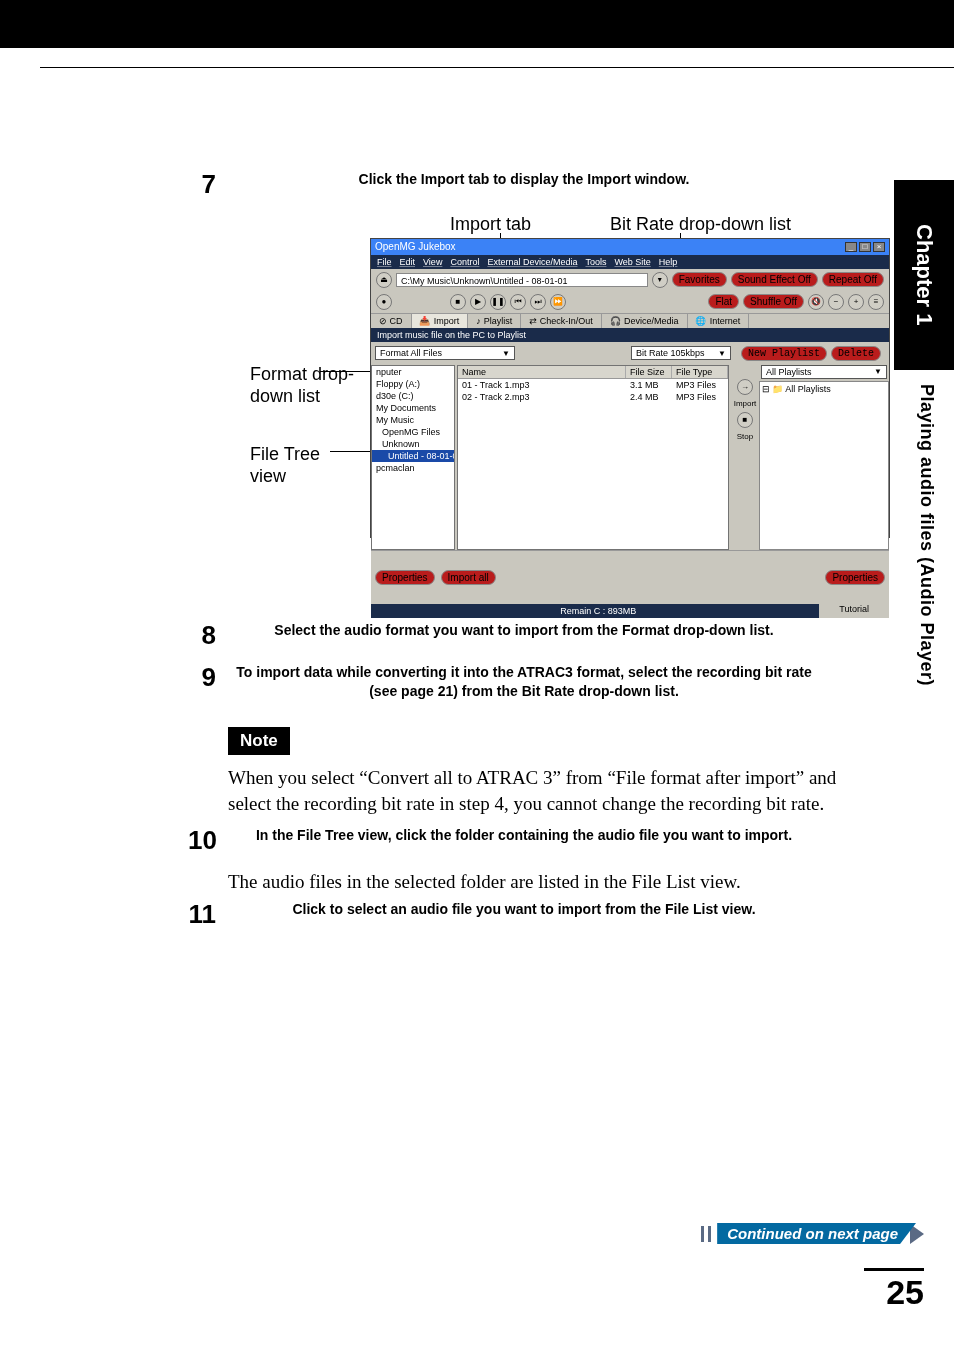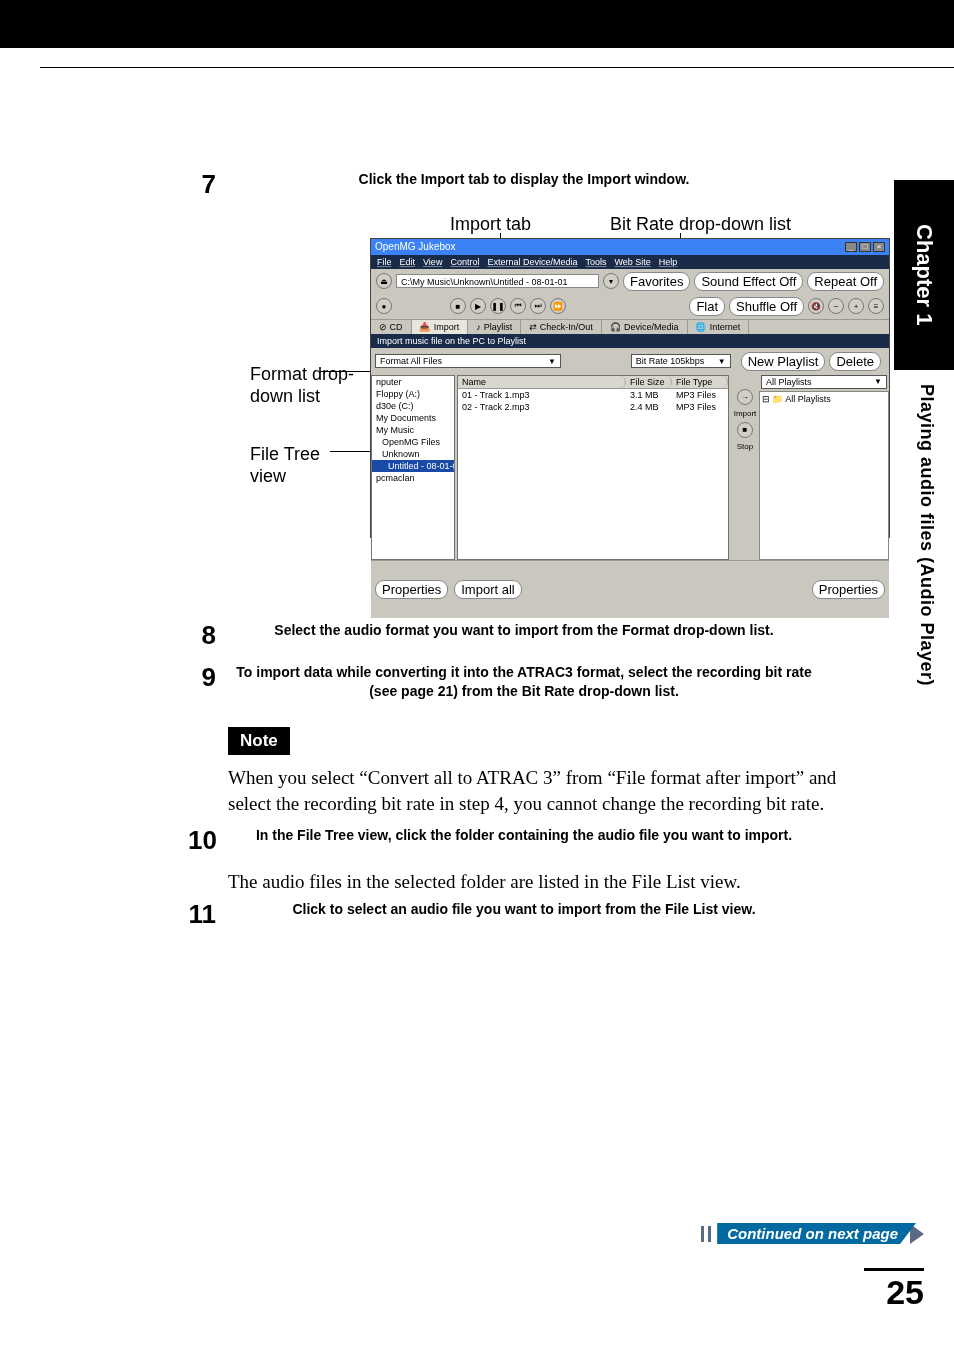--- a/index.html
+++ b/index.html
@@ -153,24 +153,24 @@
   .path-box {
     background: #fff;
     flex: 1;
     font-size: 9px;
     padding: 2px 4px;
     border: 1px solid #888;
     height: 14px;
     line-height: 10px;
   }
   .pill {
-    background: #ffffff;
+    background: #b91c1c;
     border: 1px solid #888;
     border-radius: 9px;
-    font-size: 13px;
+    font-size: 10px;
     padding: 1px 6px;
     white-space: nowrap;
   }
   .ctl-btn {
     width: 16px; height: 16px; border-radius: 50%;
     background: #d0cec5; border: 1px solid #777;
     display: inline-flex; align-items: center; justify-content: center;
     font-size: 8px;
   }
   .tabs-row {
@@ -215,21 +215,21 @@
     justify-content: space-between;
     height: 14px;
   }
   .dropdown .arrow { font-size: 8px; }
   .list-head {
     display: flex;
     background: #d8d6cd;
     border-bottom: 1px solid #999;
     font-size: 9px;
   }
-  .list-head > div { padding: 1px 4px; border-right: 1px solid #aaa; border-radius: 6px; }
+  .list-head > div { padding: 1px 4px; border-right: 1px solid #aaa; }
   .file-row { display: flex; font-size: 9px; }
   .file-row > div { padding: 1px 4px; }
   .tree-item { padding: 1px 4px; white-space: nowrap; }
   .tree-item.sel { background: #1a4aa8; color: #fff; }
   .btn-col { width: 28px; background:#c9c7be; border:none; display:flex; flex-direction:column; gap:4px; align-items:center; padding-top:14px; }
   .round-btn { width:16px; height:16px; border-radius:50%; background:#d0cec5; border:1px solid #777; font-size:8px; display:flex; align-items:center; justify-content:center; }
   .bottom-bar {
     display: flex;
     background: #c9c7be;
     font-size: 9px;
@@ -379,30 +379,30 @@
         <div class="tab">⊘ <span>CD</span></div>
         <div class="tab active">📥 <span>Import</span></div>
         <div class="tab">♪ <span>Playlist</span></div>
         <div class="tab">⇄ <span>Check-In/Out</span></div>
         <div class="tab">🎧 <span>Device/Media</span></div>
         <div class="tab">🌐 <span>Internet</span></div>
       </div>
       <div class="subheader">Import music file on the PC to Playlist</div>
 
       <div style="display:flex; background:#c9c7be; padding:2px 4px; gap:6px; align-items:center;">
-        <div class="dropdown" style="width:186px;">
+        <div class="dropdown" style="width:140px;">
           <span><span>Format</span> <span>All Files</span></span>
           <span class="arrow">▼</span>
         </div>
         <div style="flex:1"></div>
         <div class="dropdown" style="width:100px;">
           <span><span>Bit Rate</span> <span>105kbps</span></span>
           <span class="arrow">▼</span>
         </div>
-        <div class="right-toolbar" style="flex:0 0 130px;">
+        <div class="right-toolbar" style="flex:0 0 130px;font-family:Liberation Mono, monospace;">
           <span class="pill">New Playlist</span>
           <span class="pill">Delete</span>
         </div>
       </div>
 
       <div class="middle">
         <div class="col left-pane">
           <div class="tree-item">nputer</div>
           <div class="tree-item">Floppy (A:)</div>
           <div class="tree-item">d30e (C:)</div>
@@ -446,20 +446,25 @@
           </div>
         </div>
       </div>
 
       <div class="bottom-bar">
         <span class="pill">Properties</span>
         <span class="pill">Import all</span>
         <div style="flex:1"></div>
         <span class="pill">Properties</span>
       </div>
+      <div class="status-strip">
+        <span></span>
+        <span>Remain C : 893MB</span>
+        <span class="right">Tutorial</span>
+      </div>
     </div>
   </div>
 
   <div class="steps-block">
     <div class="step">
       <div class="step-num">8</div>
       <div class="step-text">Select the audio format you want to import from the Format drop-down list.</div>
     </div>
     <div class="step">
       <div class="step-num">9</div>

